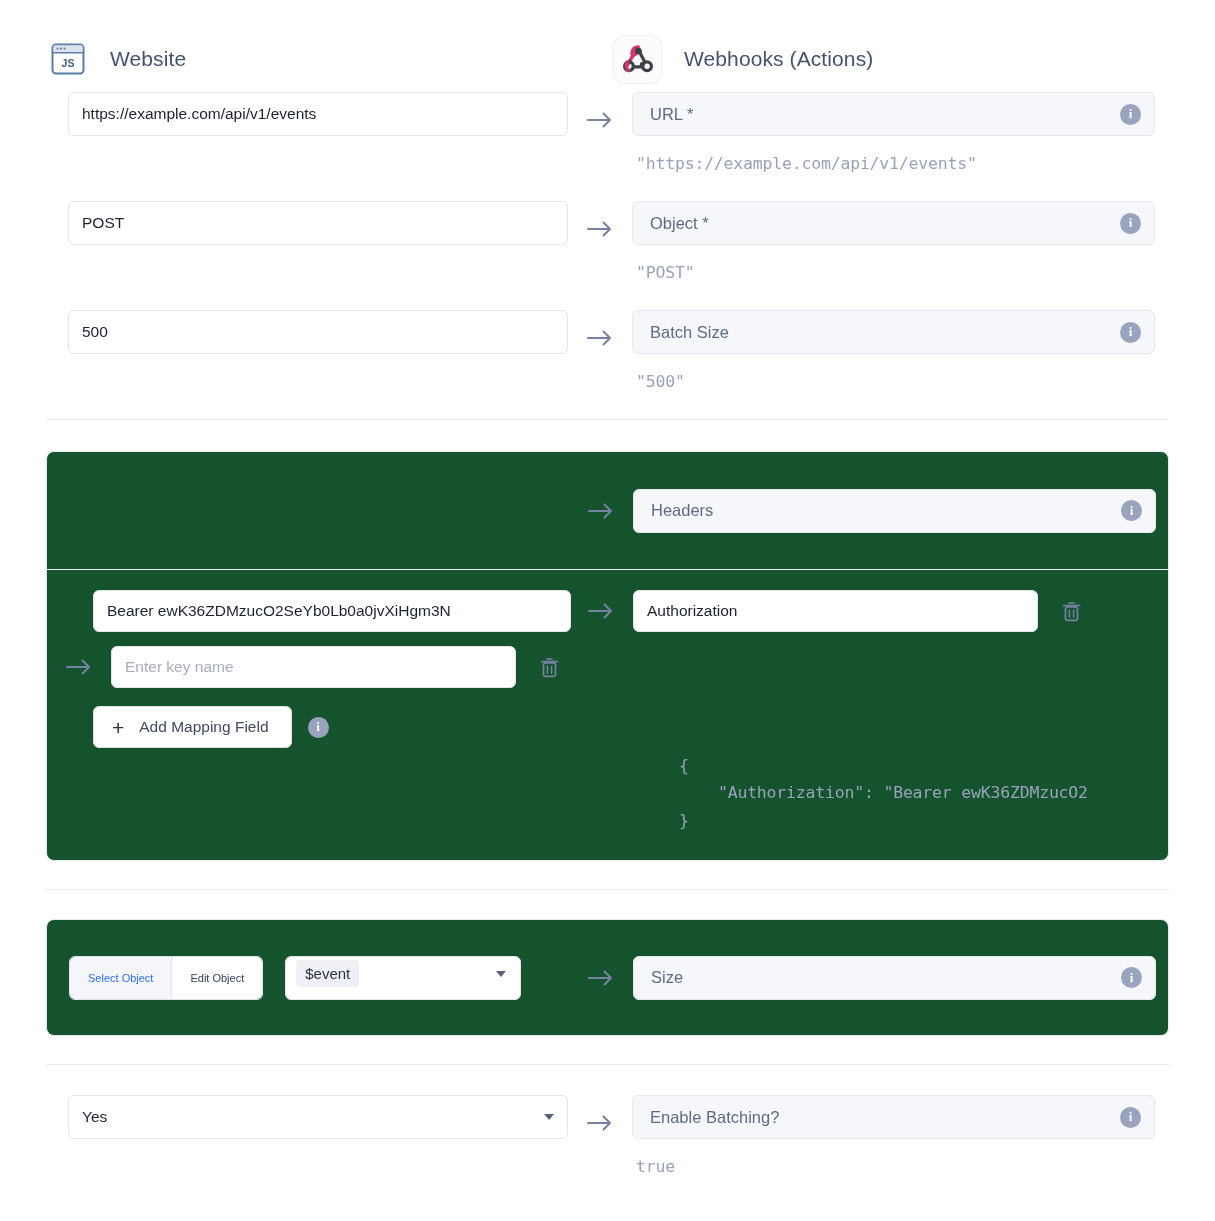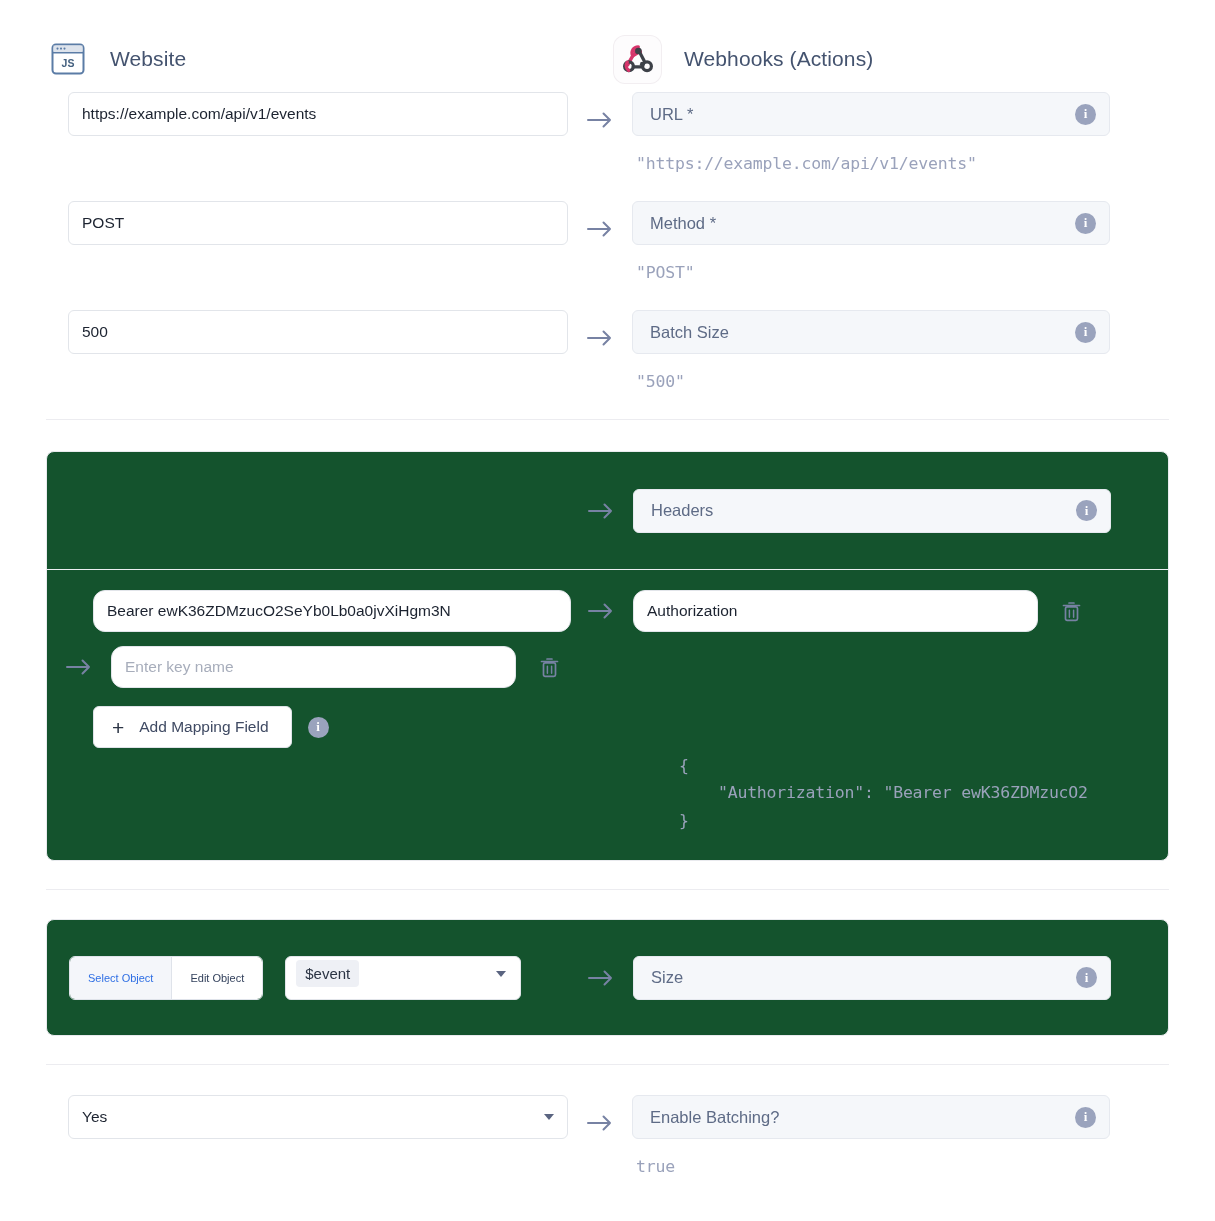--- a/index.html
+++ b/index.html
@@ -43,21 +43,21 @@
 
   .select-input {
     width: 500px; height: 44px; border: 1px solid #e2e5ea; border-radius: 6px;
     background: #fff; font-size: 15.5px; color: #1c2330; padding: 0 13px;
     display: flex; align-items: center; justify-content: space-between;
   }
   .caret { width: 0; height: 0; border-left: 5.5px solid transparent;
            border-right: 5.5px solid transparent; border-top: 6.5px solid #5a6480; }
 
   .field-pill {
-    width: 478px; height: 44px; background: #f5f7fa; border: 1px solid #e6e9ef;
+    width: 523px; height: 44px; background: #f5f7fa; border: 1px solid #e6e9ef;
     border-radius: 6px; display: flex; align-items: center; justify-content: space-between;
     padding: 0 13px 0 17px;
   }
   .field-label { font-size: 16.5px; color: #5e6b86; }
   .req { color: #5e6b86; }
 
   .info-icon {
     width: 21px; height: 21px; border-radius: 50%; background: #9aa3bd; color: #fff;
     font-size: 13px; font-weight: bold; font-family: "Liberation Serif", serif;
     display: flex; align-items: center; justify-content: center; flex: 0 0 auto;
@@ -81,21 +81,21 @@
   .hdrs-top .col-left { width: 522px; padding-left: 68px; }
   .hdrs-top .col-arrow { padding-top: 0; }
 
   .kv-body { padding: 20px 0 26px 0; }
   .kv-row { display: flex; align-items: center; margin-bottom: 14px; }
   .kv-left { width: 522px; padding-left: 46px; }
   .kv-arrow { width: 64px; display: flex; justify-content: center; }
   .kv-right { display: flex; align-items: center; gap: 20px; }
 
   .kv-input {
-    width: 478px; height: 42px; border: 1px solid #e2e5ea; border-radius: 12px;
+    width: 478px; height: 42px; border: 1px solid #e2e5ea; border-radius: 6px;
     background: #fff; font-size: 15.5px; color: #1c2330; padding: 0 13px;
     display: flex; align-items: center;
   }
   .kv-input.ph { color: #a7adbb; }
   .kv-input.key { width: 405px; }
 
   .trash-btn { width: 26px; height: 26px; display: flex; align-items: center; justify-content: center; }
 
   .addrow { display: flex; align-items: center; padding-left: 46px; margin-top: 18px; gap: 16px; }
   .add-btn {
@@ -193,21 +193,21 @@
       <div class="txt-input">POST</div>
     </div>
     <div class="col-arrow">
       <svg class="arrow" viewBox="0 0 26 18">
           <path d="M1 9 H23 M16.5 2.5 L23 9 L16.5 15.5" fill="none" stroke="#7782a3" stroke-width="2" stroke-linecap="round" stroke-linejoin="round"></path>
         </svg>
     </div>
     <div class="col-right">
       <div class="field-pill">
         <span class="field-label">
-          <span>Method</span> <span class="req">*</span>
+          <span>Object</span> <span class="req">*</span>
         </span>
         <span class="info-icon">i</span>
       </div>
       <div class="preview">"POST"</div>
     </div>
   </div>
 
   <div style="height:28px" class="spacer"></div>
 
   <div class="map-row">

